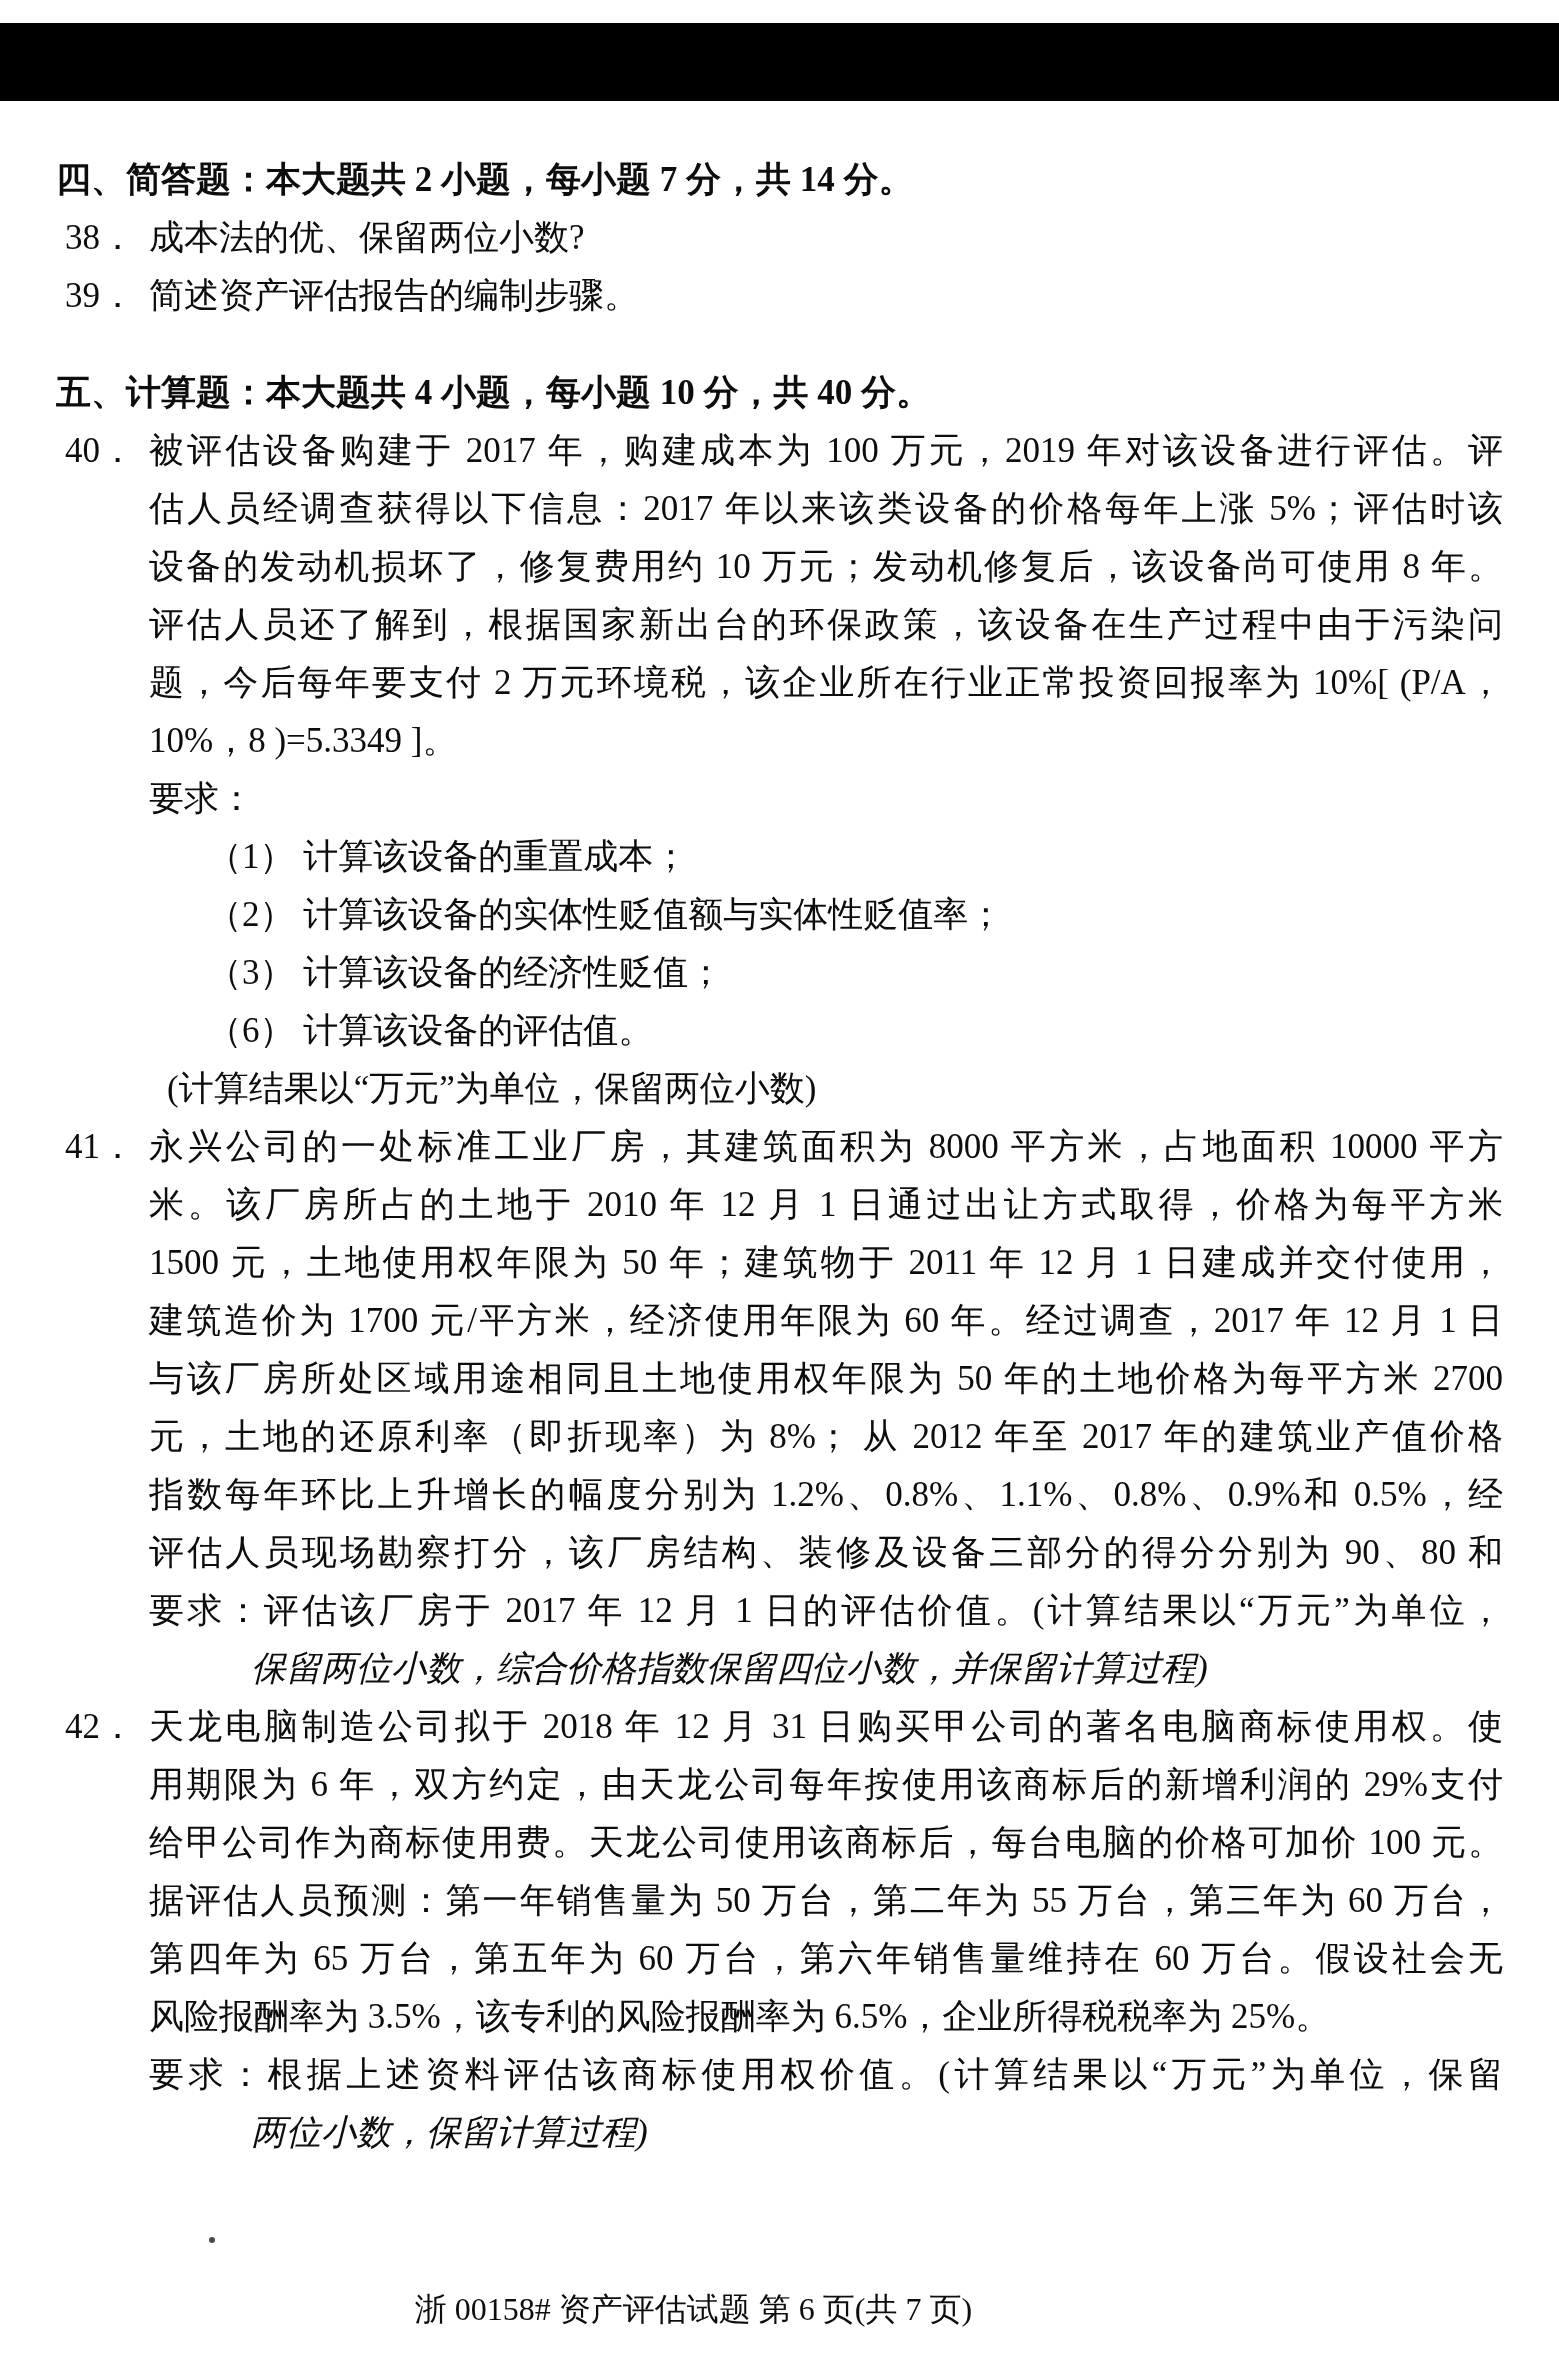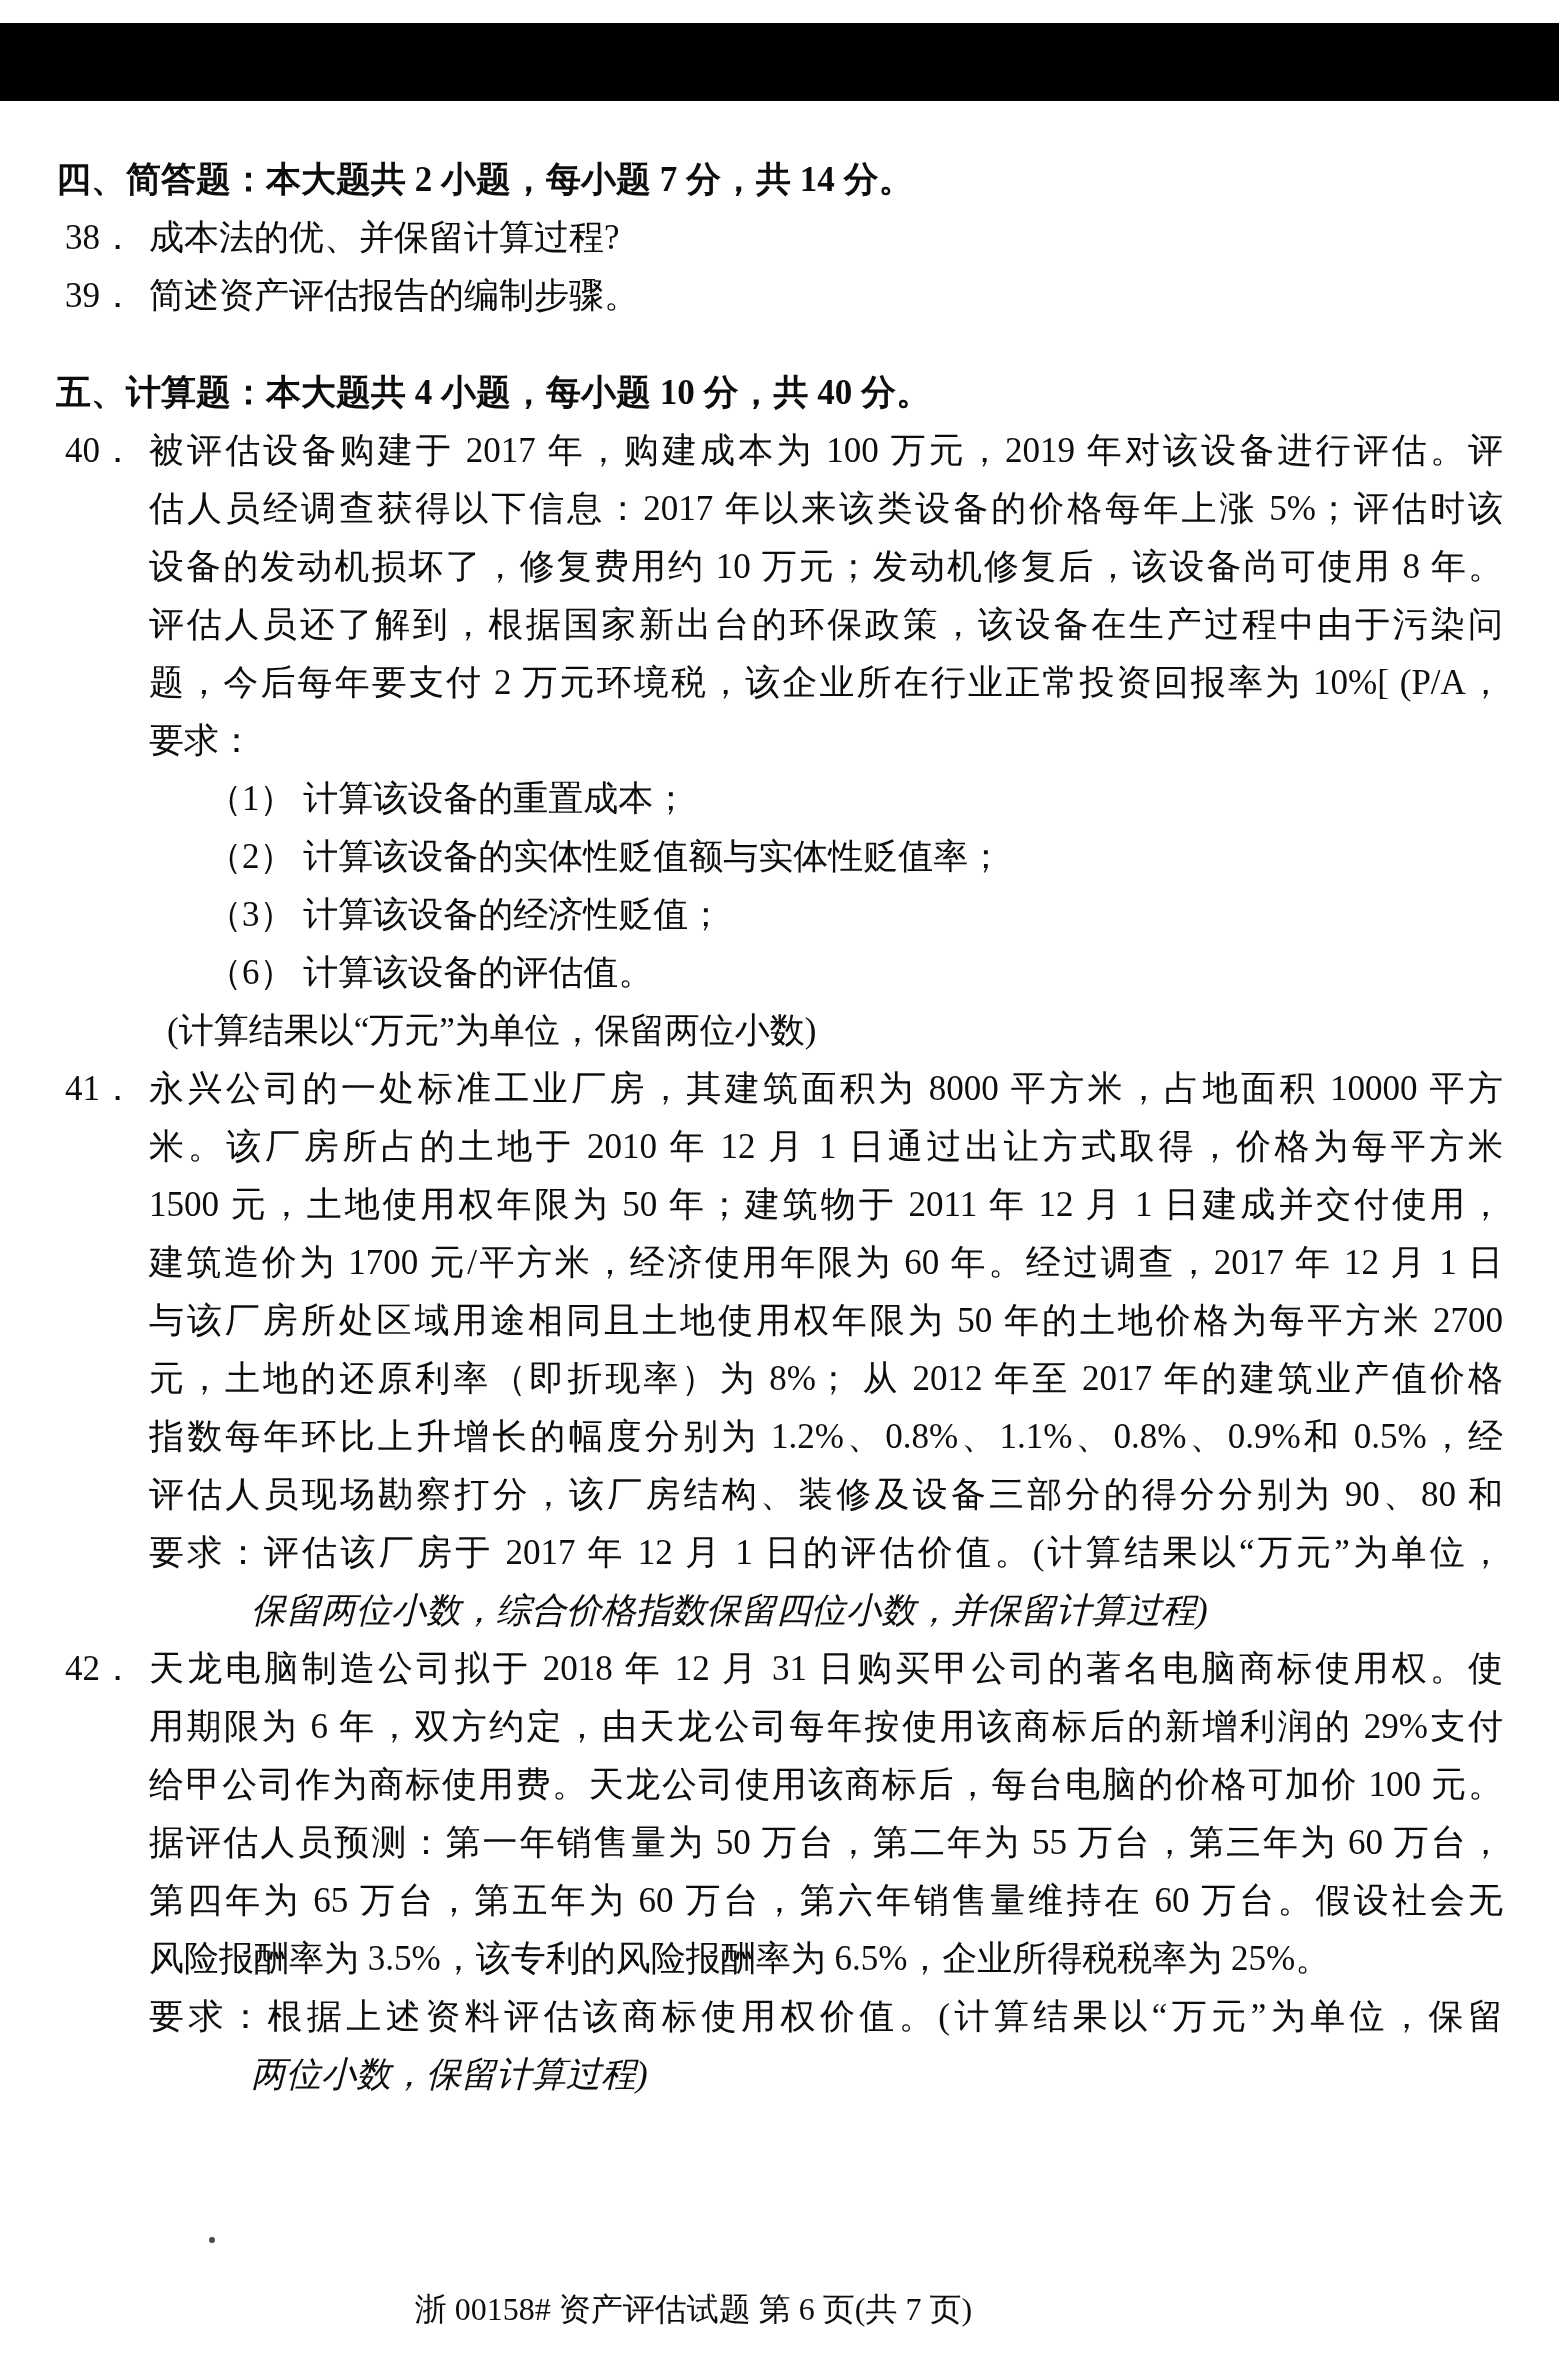--- a/index.html
+++ b/index.html
@@ -48,40 +48,41 @@
 <div class="page">
 
   <div class="topbar"></div>
 
   <main class="content">
 
     <div class="row heading">四、简答题：本大题共 2 小题，每小题 7 分，共 14 分。</div>
 
     <div class="row cont">
       <span class="qnum">38．</span>
-      <span>成本法的优、并保留计算过程?</span>
+      <span>成本法的优、保留两位小数?</span>
     </div>
 
     <div class="row cont">
       <span class="qnum">39．</span>
       <span>简述资产评估报告的编制步骤。</span>
     </div>
 
     <div class="sp1"></div>
 
     <div class="row heading">五、计算题：本大题共 4 小题，每小题 10 分，共 40 分。</div>
 
     <div class="row cont j">
       <span class="qnum">40．</span>
       <span>被评估设备购建于 2017 年，购建成本为 100 万元，2019 年对该设备进行评估。评</span>
     </div>
     <div class="row cont j">估人员经调查获得以下信息：2017 年以来该类设备的价格每年上涨 5%；评估时该</div>
     <div class="row cont j">设备的发动机损坏了，修复费用约 10 万元；发动机修复后，该设备尚可使用 8 年。</div>
     <div class="row cont j">评估人员还了解到，根据国家新出台的环保政策，该设备在生产过程中由于污染问</div>
     <div class="row cont j">题，今后每年要支付 2 万元环境税，该企业所在行业正常投资回报率为 10%[ (P/A，</div>
+    <div class="row cont">10%，8 )=5.3349 ]。</div>
     <div class="row cont">要求：</div>
     <div class="row sub">（1） 计算该设备的重置成本；</div>
     <div class="row sub">（2） 计算该设备的实体性贬值额与实体性贬值率；</div>
     <div class="row sub">（3） 计算该设备的经济性贬值；</div>
     <div class="row sub">（6） 计算该设备的评估值。</div>
     <div class="row note">(计算结果以“万元”为单位，保留两位小数)</div>
 
     <div class="row cont j">
       <span class="qnum">41．</span>
       <span>永兴公司的一处标准工业厂房，其建筑面积为 8000 平方米，占地面积 10000 平方</span>

